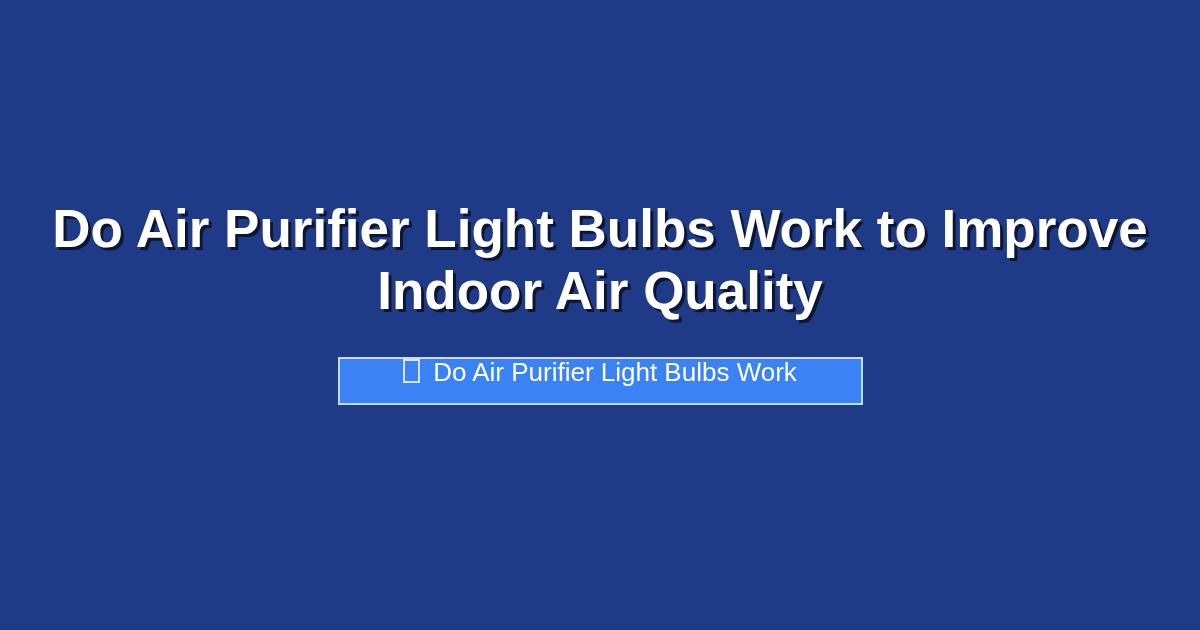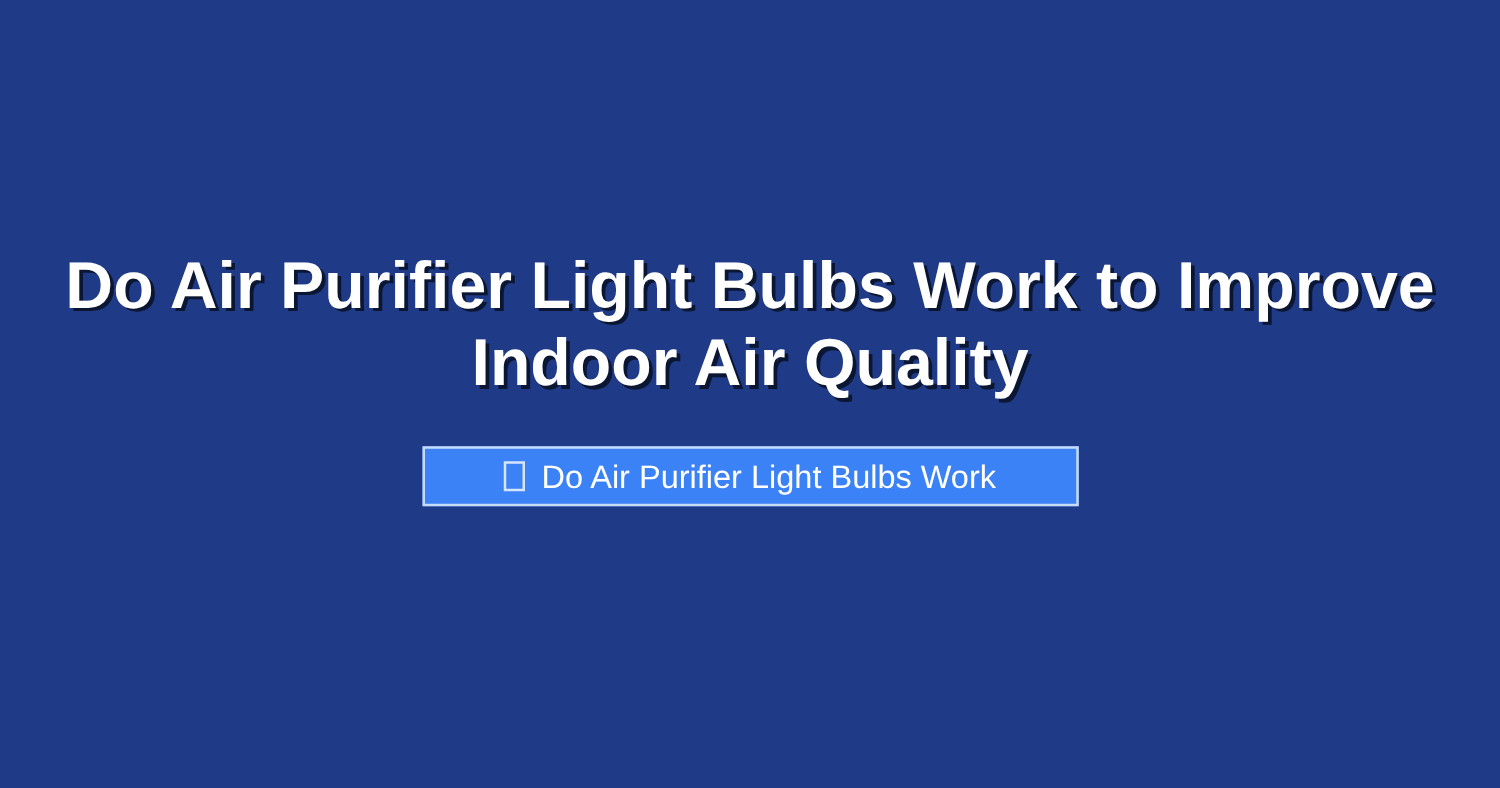--- a/index.html
+++ b/index.html
@@ -51,21 +51,20 @@
     right: 0;
     top: 357px;
     display: flex;
     justify-content: center;
     align-items: flex-start;
   }
 
   .cta-button {
     box-sizing: border-box;
     display: inline-flex;
-    align-items: center;
     justify-content: center;
     gap: 13px;
     width: 525px;
     height: 48px;
     padding: 0 16px;
     background: #3b82f6;
     border: 2px solid #c7dbfb;
     border-radius: 0px;
     font-family: "Liberation Sans", sans-serif;
     font-size: 26px;

